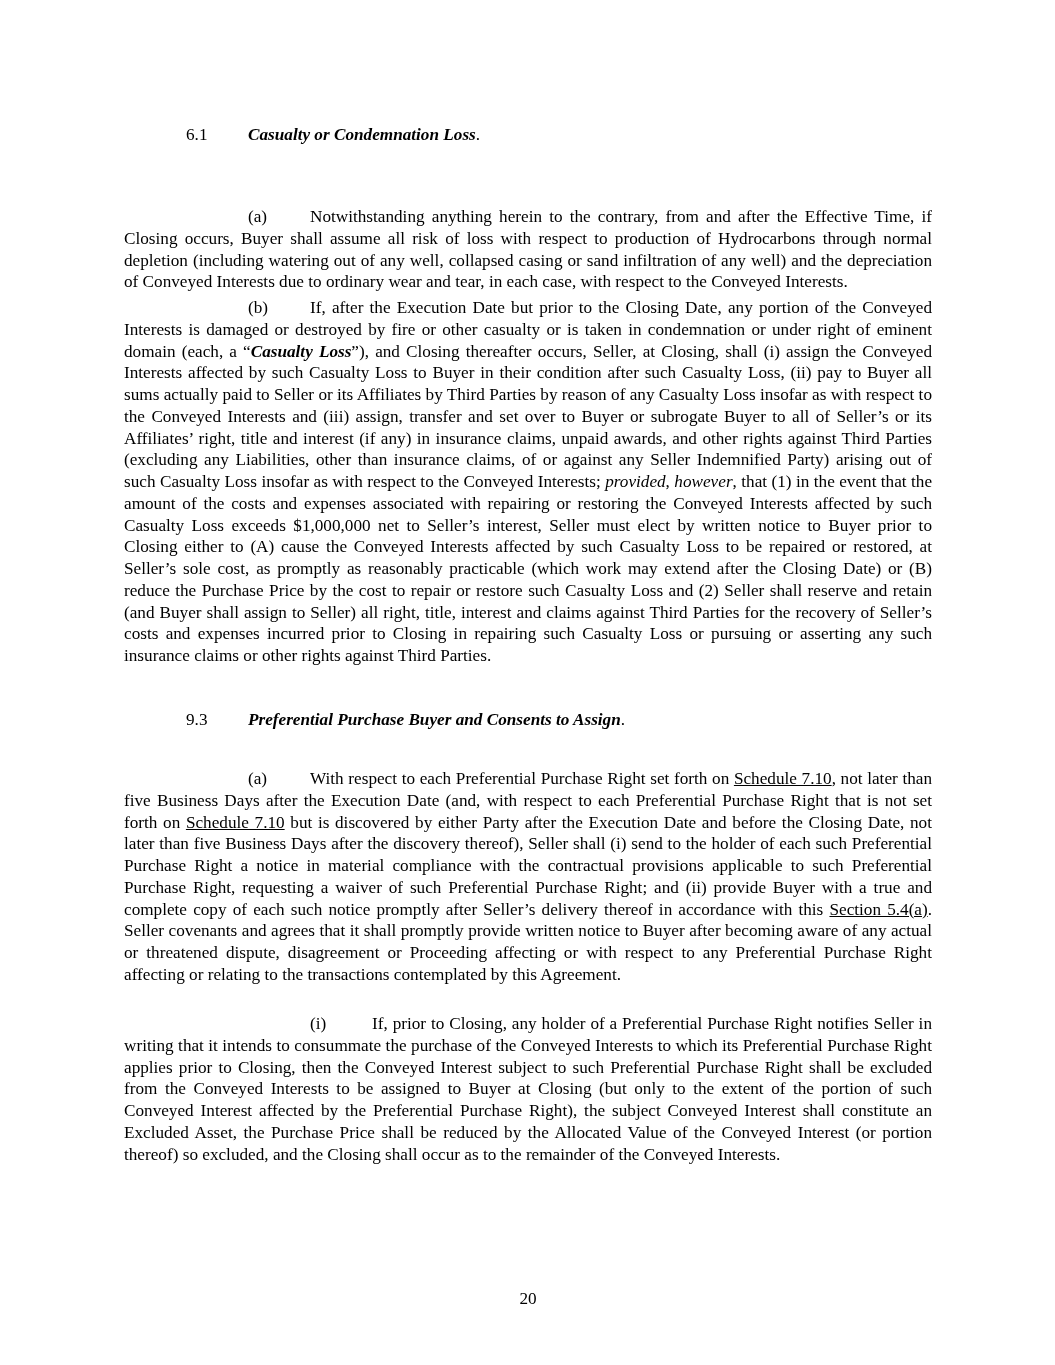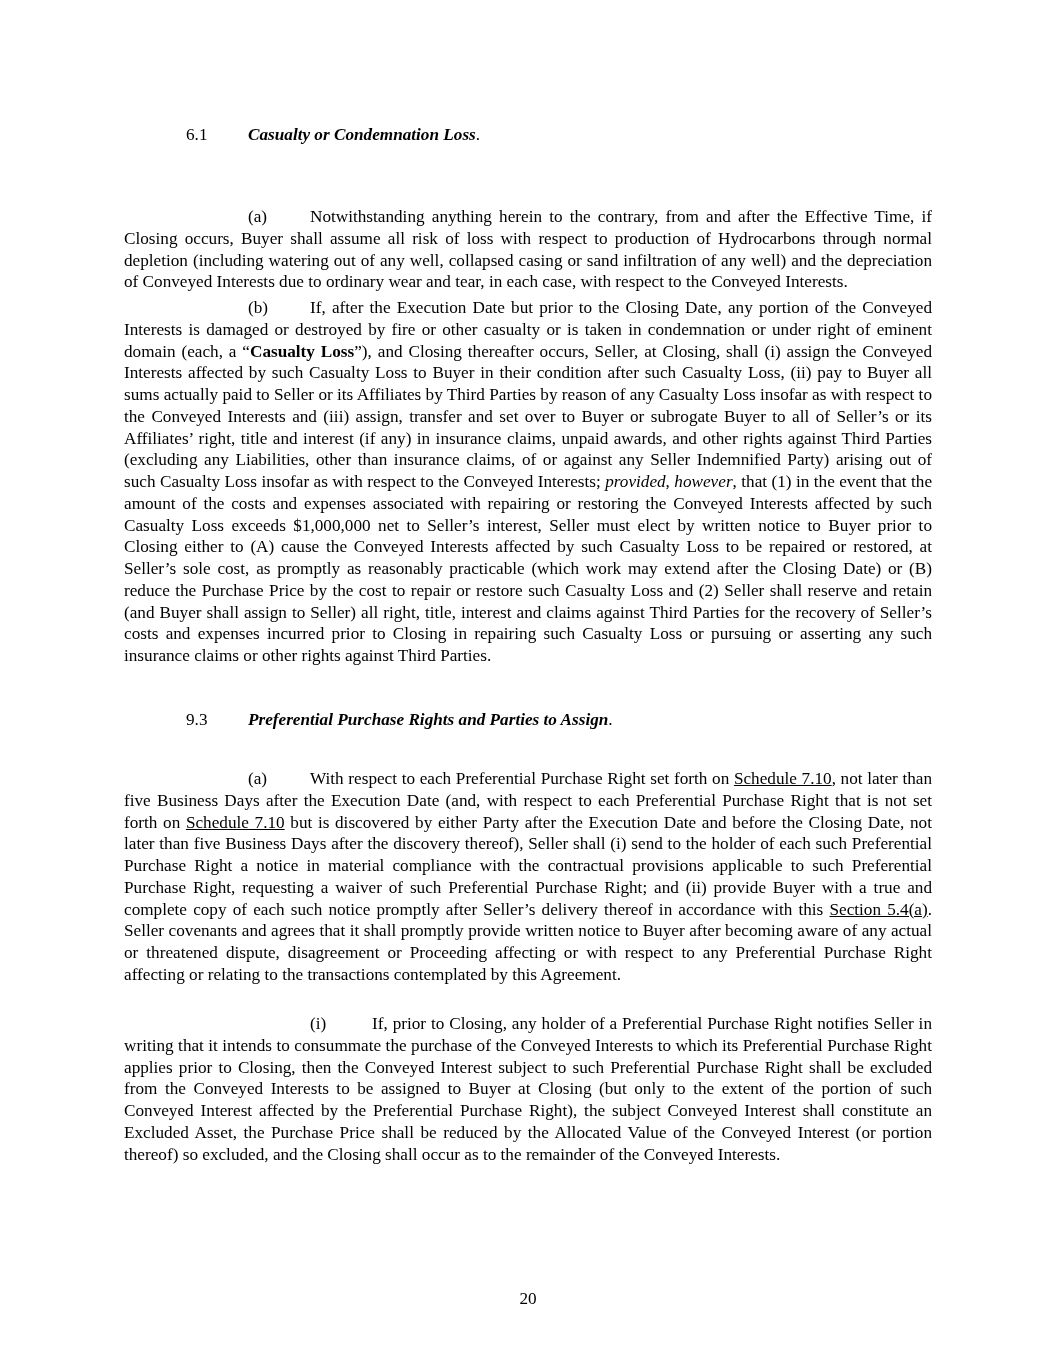--- a/index.html
+++ b/index.html
@@ -9,21 +9,21 @@
       font-family: "Liberation Serif", "DejaVu Serif", serif;
       font-size: 17.2px; line-height: 21.75px; color: #000;
     }
     .heading { position: absolute; left: 0; width: 808px; white-space: nowrap; }
     .heading .num { display: inline-block; width: 62px; padding-left: 62px; }
     .heading .title { font-weight: bold; font-style: italic; }
     .para { position: absolute; left: 0; width: 808px; text-align: justify; }
     .para .lead { display: inline-block; }
     .para .lbl { display: inline-block; }
     .u { text-decoration: underline; }
-    .bi { font-weight: bold; }
+    .bi { font-weight: bold; font-style: italic; }
     .i { font-style: italic; }
     .pagenum { position: absolute; left: 0; width: 808px; top: 1288px; text-align: center; }
   </style>
 </head>
 <body>
 
 <div class="page">
 
   <div class="heading" style="top:124px;">
     <span class="num" style="padding-left:62px;width:62px;">6.1</span><span class="title">Casualty or Condemnation Loss</span><span>.</span>
@@ -31,21 +31,21 @@
 
   <div class="para" style="top:167px;margin-top:39px;">
     <span class="lead" style="width:124px;"></span><span class="lbl" style="width:62px;">(a)</span><span>Notwithstanding anything herein to the contrary, from and after the Effective Time, if Closing occurs, Buyer shall assume all risk of loss with respect to production of Hydrocarbons through normal depletion (including watering out of any well, collapsed casing or sand infiltration of any well) and the depreciation of Conveyed Interests due to ordinary wear and tear, in each case, with respect to the Conveyed Interests.</span>
   </div>
 
   <div class="para" style="top:297px;">
     <span class="lead" style="width:124px;"></span><span class="lbl" style="width:62px;">(b)</span><span>If, after the Execution Date but prior to the Closing Date, any portion of the Conveyed Interests is damaged or destroyed by fire or other casualty or is taken in condemnation or under right of eminent domain (each, a “</span><span class="bi">Casualty Loss</span><span>”), and Closing thereafter occurs, Seller, at Closing, shall (i) assign the Conveyed Interests affected by such Casualty Loss to Buyer in their condition after such Casualty Loss, (ii) pay to Buyer all sums actually paid to Seller or its Affiliates by Third Parties by reason of any Casualty Loss insofar as with respect to the Conveyed Interests and (iii) assign, transfer and set over to Buyer or subrogate Buyer to all of Seller’s or its Affiliates’ right, title and interest (if any) in insurance claims, unpaid awards, and other rights against Third Parties (excluding any Liabilities, other than insurance claims, of or against any Seller Indemnified Party) arising out of such Casualty Loss insofar as with respect to the Conveyed Interests; </span><span class="i">provided</span><span>, </span><span class="i">however</span><span>, that (1) in the event that the amount of the costs and expenses associated with repairing or restoring the Conveyed Interests affected by such Casualty Loss exceeds $1,000,000 net to Seller’s interest, Seller must elect by written notice to Buyer prior to Closing either to (A) cause the Conveyed Interests affected by such Casualty Loss to be repaired or restored, at Seller’s sole cost, as promptly as reasonably practicable (which work may extend after the Closing Date) or (B) reduce the Purchase Price by the cost to repair or restore such Casualty Loss and (2) Seller shall reserve and retain (and Buyer shall assign to Seller) all right, title, interest and claims against Third Parties for the recovery of Seller’s costs and expenses incurred prior to Closing in repairing such Casualty Loss or pursuing or asserting any such insurance claims or other rights against Third Parties.</span>
   </div>
 
   <div class="heading" style="top:709px;">
-    <span class="num" style="padding-left:62px;width:62px;">9.3</span><span class="title">Preferential Purchase Rights and Parties to Assign</span><span>.</span>
+    <span class="num" style="padding-left:62px;width:62px;">9.3</span><span class="title">Preferential Purchase Buyer and Consents to Assign</span><span>.</span>
   </div>
 
   <div class="para" style="top:768px;">
     <span class="lead" style="width:124px;"></span><span class="lbl" style="width:62px;">(a)</span><span>With respect to each Preferential Purchase Right set forth on </span><span class="u">Schedule 7.10</span><span>, not later than five Business Days after the Execution Date (and, with respect to each Preferential Purchase Right that is not set forth on </span><span class="u">Schedule 7.10</span><span> but is discovered by either Party after the Execution Date and before the Closing Date, not later than five Business Days after the discovery thereof), Seller shall (i) send to the holder of each such Preferential Purchase Right a notice in material compliance with the contractual provisions applicable to such Preferential Purchase Right, requesting a waiver of such Preferential Purchase Right; and (ii) provide Buyer with a true and complete copy of each such notice promptly after Seller’s delivery thereof in accordance with this </span><span class="u">Section 5.4(a)</span><span>. Seller covenants and agrees that it shall promptly provide written notice to Buyer after becoming aware of any actual or threatened dispute, disagreement or Proceeding affecting or with respect to any Preferential Purchase Right affecting or relating to the transactions contemplated by this Agreement.</span>
   </div>
 
   <div class="para" style="top:1013px;">
     <span class="lead" style="width:186px;"></span><span class="lbl" style="width:62px;">(i)</span><span>If, prior to Closing, any holder of a Preferential Purchase Right notifies Seller in writing that it intends to consummate the purchase of the Conveyed Interests to which its Preferential Purchase Right applies prior to Closing, then the Conveyed Interest subject to such Preferential Purchase Right shall be excluded from the Conveyed Interests to be assigned to Buyer at Closing (but only to the extent of the portion of such Conveyed Interest affected by the Preferential Purchase Right), the subject Conveyed Interest shall constitute an Excluded Asset, the Purchase Price shall be reduced by the Allocated Value of the Conveyed Interest (or portion thereof) so excluded, and the Closing shall occur as to the remainder of the Conveyed Interests.</span>
   </div>
 

